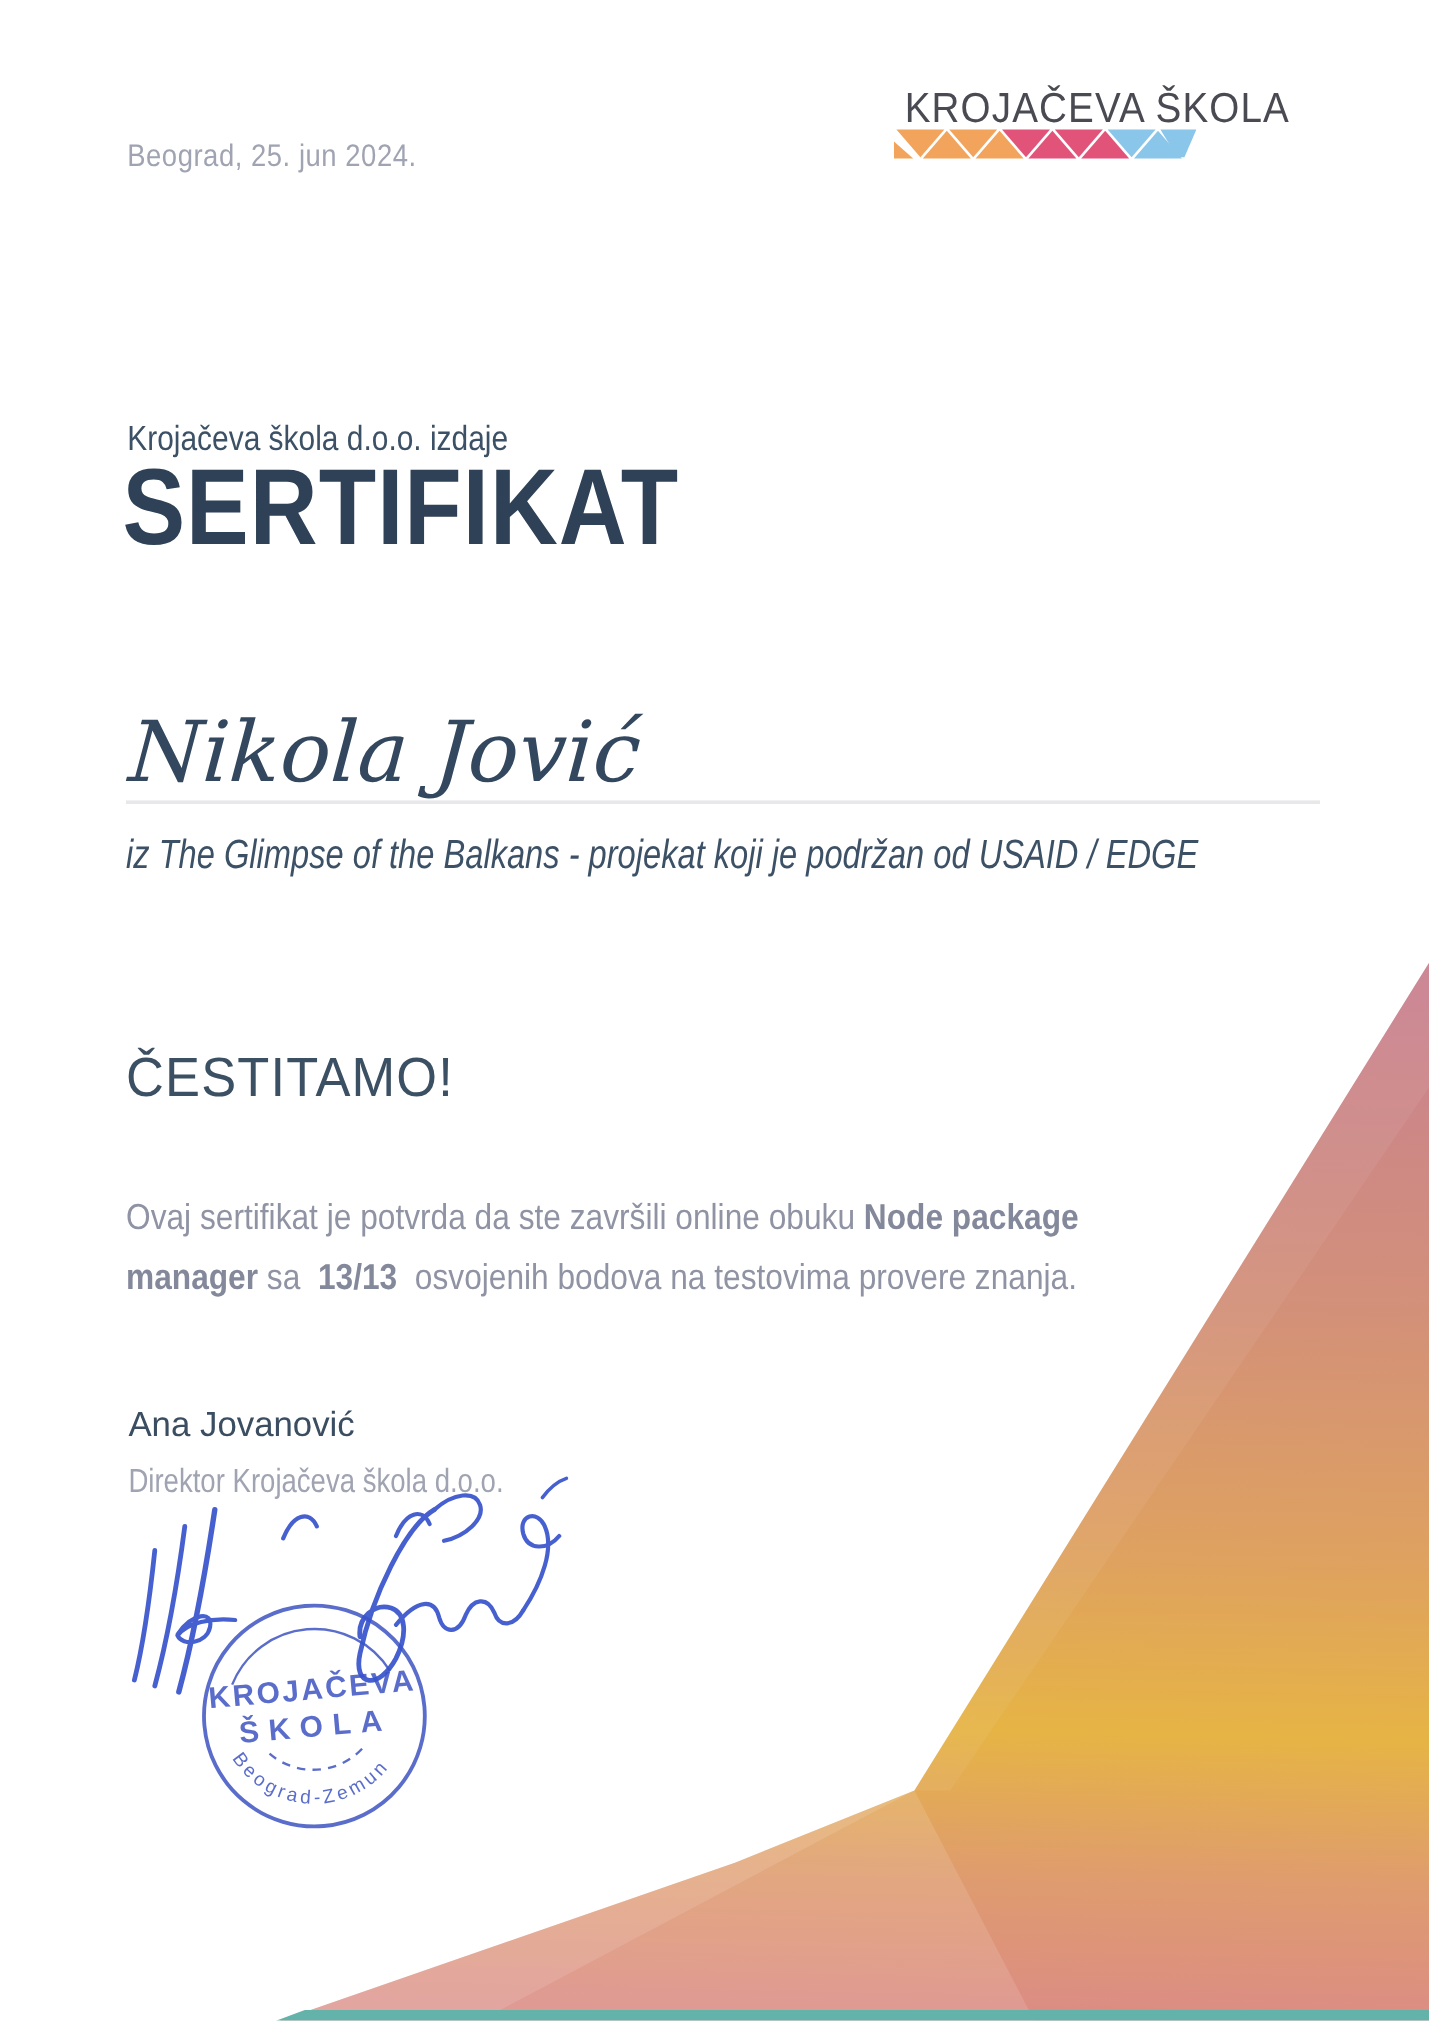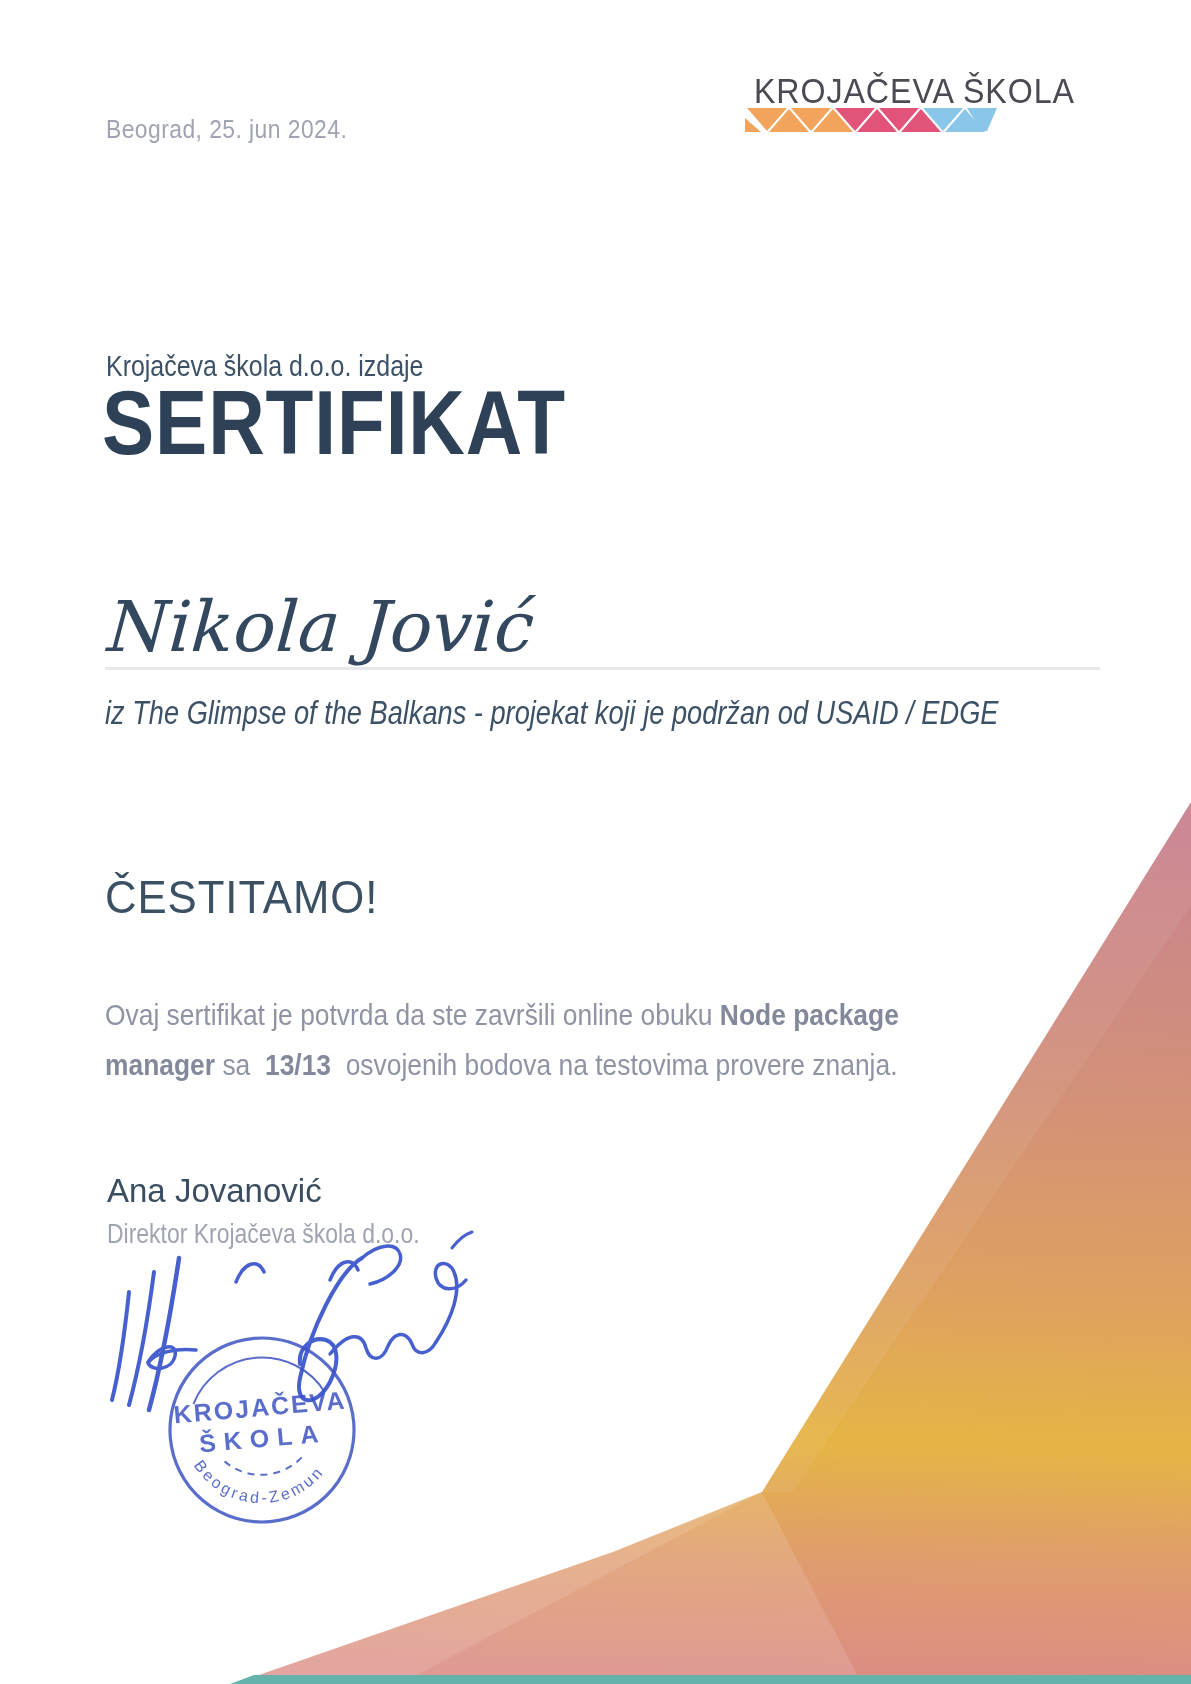--- a/index.html
+++ b/index.html
@@ -51,21 +51,21 @@
     transform:scaleX(.95);transform-origin:left top;white-space:nowrap;
   }
   .body-par{
     left:105px;top:960px;width:1035px;
     font-size:30px;line-height:1.65;color:#8F93A3;
     transform:scaleX(.88);transform-origin:left top;
   }
   .body-par b{color:#84889B;font-weight:700;}
   .signer-name{
     left:107px;top:1172px;
-    font-size:33px;color:#3A4D61;white-space:nowrap;
+    font-size:29px;color:#3A4D61;white-space:nowrap;
   }
   .signer-role{
     left:107px;top:1218px;
     font-size:28px;color:#A0A4B2;
     transform:scaleX(.82);transform-origin:left top;white-space:nowrap;
   }
   svg{display:block;}
   .overlay{pointer-events:none;}
 </style>
 </head>

